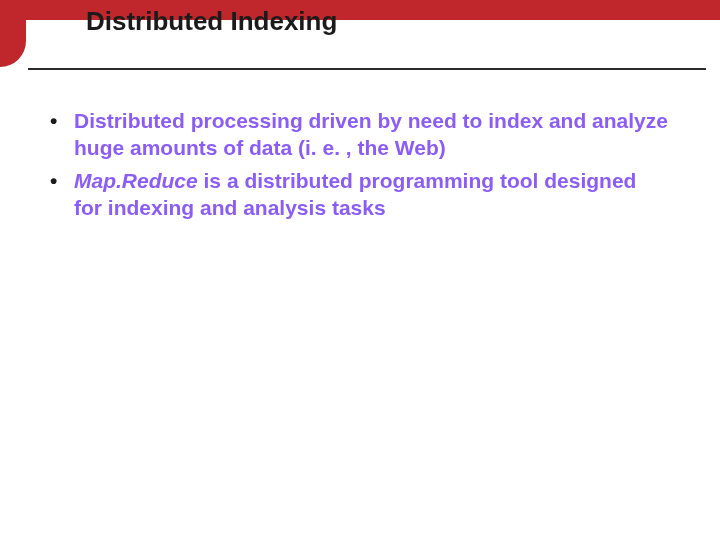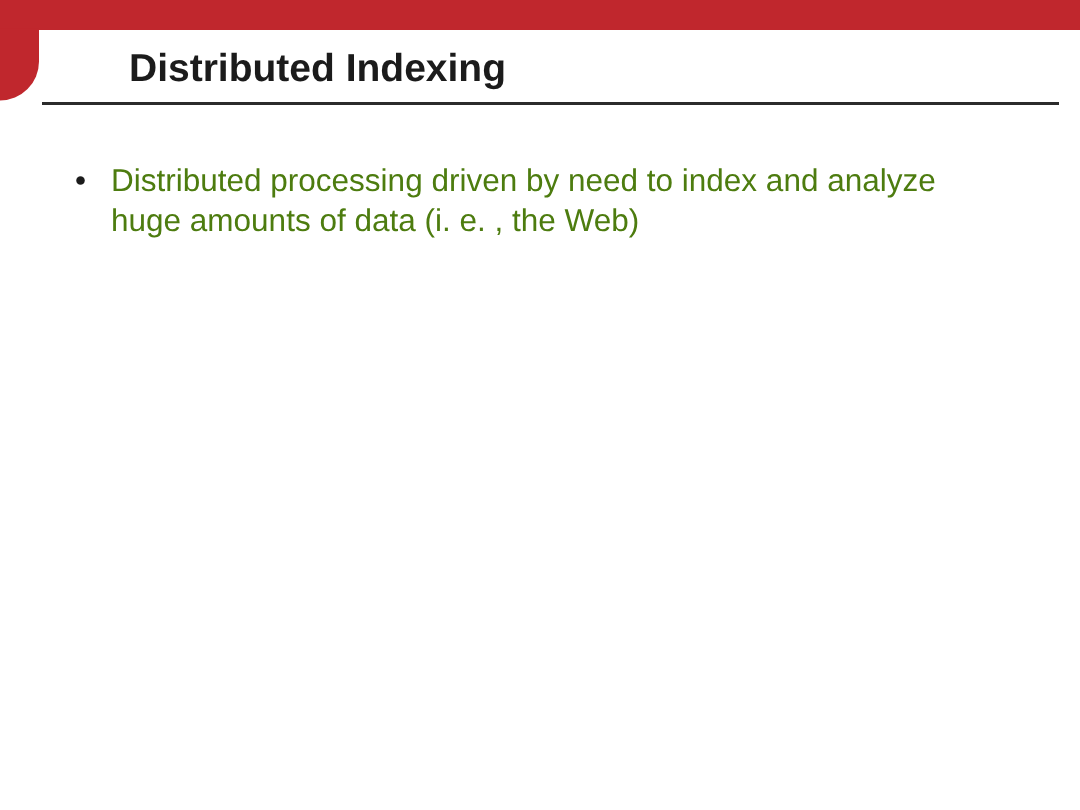--- a/index.html
+++ b/index.html
@@ -29,21 +29,21 @@
     position: absolute;
     top: 19px;
     left: 0;
     width: 26px;
     height: 48px;
     background: #c0272d;
     border-bottom-right-radius: 26px;
   }
   .title-area {
     position: absolute;
-    top: 30px;
+    top: 6px;
     left: 86px;
     right: 40px;
   }
   .title {
     font-size: 26px;
     font-weight: bold;
     color: #1b1b1b;
     margin: 0 0 10px 0;
   }
   .rule {
@@ -63,22 +63,22 @@
   ul.bullets {
     list-style: none;
     margin: 0;
     padding: 0;
   }
   ul.bullets > li {
     position: relative;
     padding-left: 30px;
     font-size: 21px;
     line-height: 1.28;
-    font-weight: normal;
-    color: #4d7c0f;
+    font-weight: bold;
+    color: #8b5cf6;
     margin-bottom: 6px;
   }
   ul.bullets > li::before {
     content: "•";
     position: absolute;
     left: 6px;
     top: 0;
     font-size: 21px;
     color: #1b1b1b;
   }
@@ -96,15 +96,18 @@
   <div class="title-area">
     <h1 class="title">Distributed Indexing</h1>
   </div>
   <div class="rule"></div>
 
   <div class="body">
     <ul class="bullets">
       <li>
         <span></span><span class="em"></span><span>Distributed processing driven by need to index and analyze huge amounts of data (i. e. , the Web)</span>
       </li>
+      <li>
+        <span></span><span class="em">Map.Reduce</span><span> is a distributed programming tool designed for indexing and analysis tasks</span>
+      </li>
     </ul>
   </div>
 </div>
 
 </body></html>

